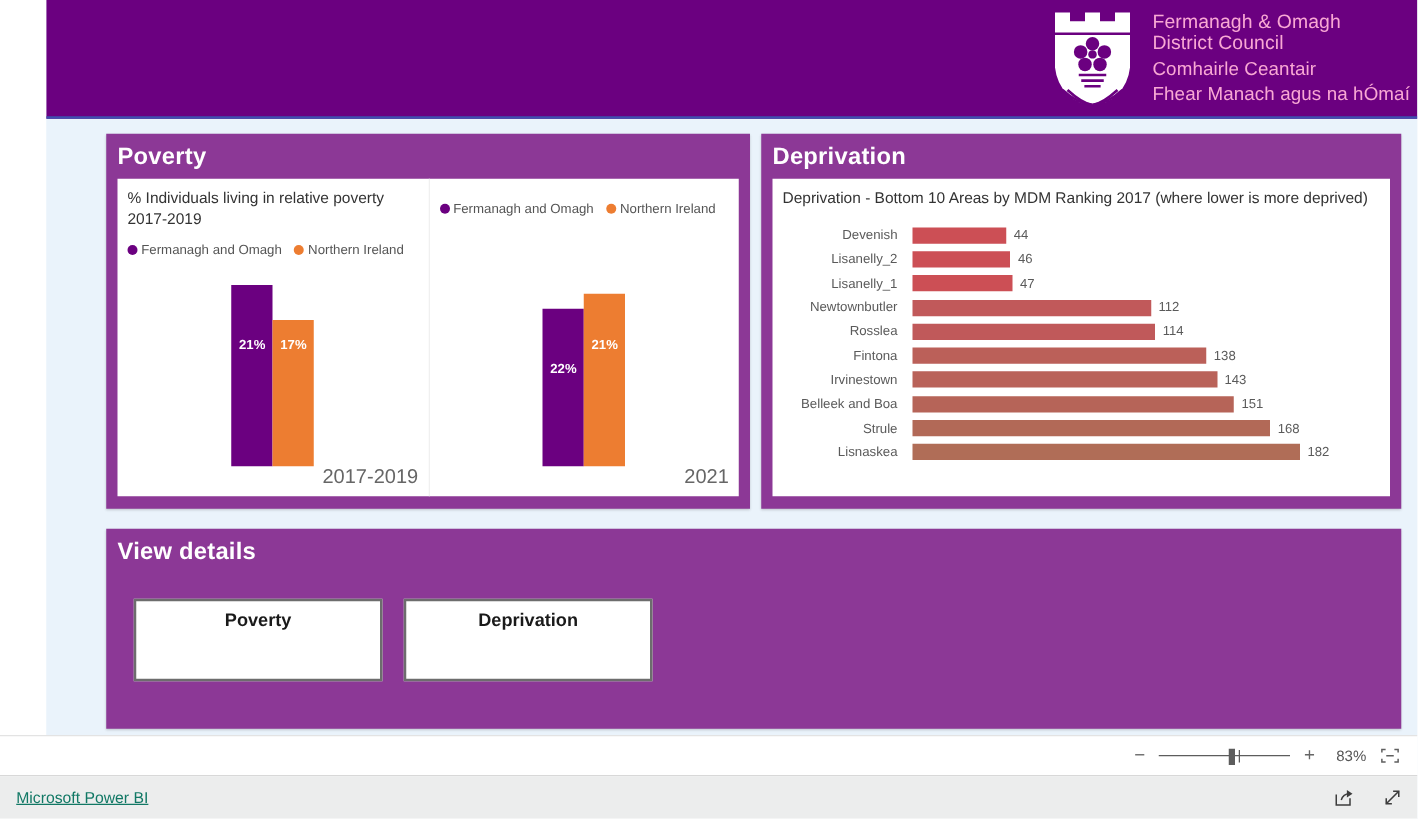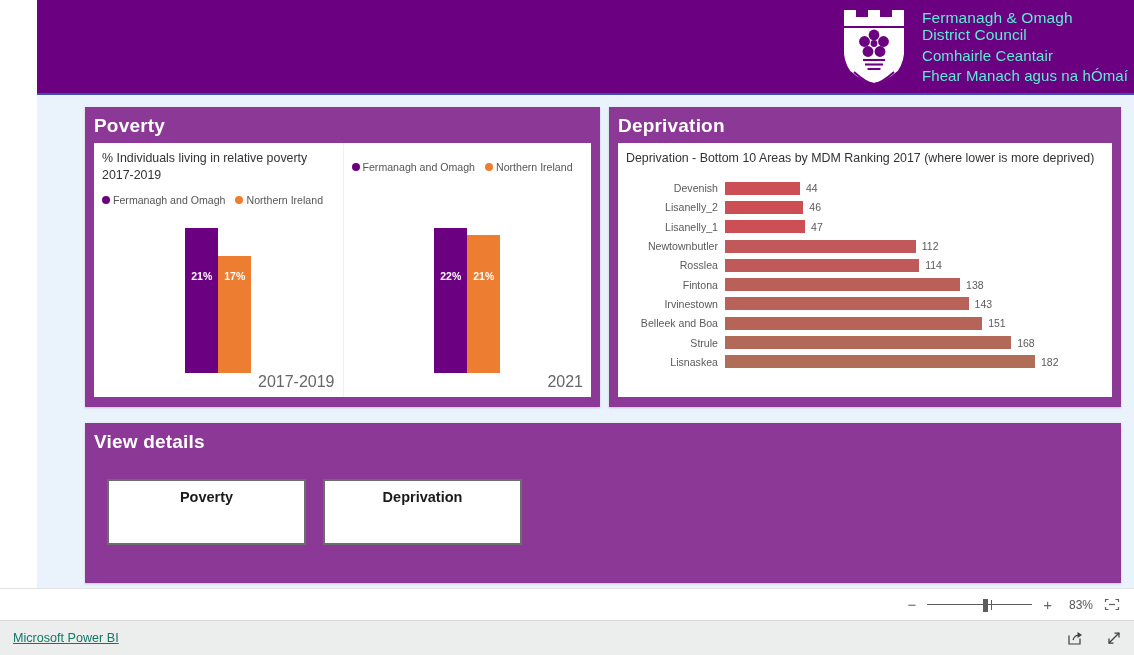--- a/index.html
+++ b/index.html
@@ -34,21 +34,21 @@
   }
   .logo-block {
     position: absolute;
     right: 6px; top: 3px;
     height: 88px;
     display: flex;
     align-items: center;
     gap: 12px;
   }
   .crest { width: 72px; height: 82px; display:block; }
-  .logo-text { color: #5eead4; line-height: 1.12; }
+  .logo-text { color: #f9a8d4; line-height: 1.12; }
   .logo-en { font-size: 15.5px; font-weight: 400; letter-spacing: .1px; }
   .logo-ga { font-size: 15px; font-weight: 400; letter-spacing: .1px; margin-top: 4px; }
 
   
   .card {
     position: absolute;
     background: #8c3896;
     box-shadow: 0 1px 2px rgba(0,0,0,.18);
   }
   .card-title {
@@ -117,21 +117,21 @@
     color: #666666;
   }
 
   
   .dep-inner { padding: 7px 8px 4px 8px; height: 100%; box-sizing: border-box; }
   .dep-rows { margin-top: 12px; }
   .dep-row { display: flex; align-items: center; height: 19.3px; }
   .dep-name {
     width: 92px;
     text-align: right;
-    padding-right: 7px;
+    padding-right: 12px;
     font-size: 10.6px;
     color: #5a5a5a;
     white-space: nowrap;
     overflow: hidden;
   }
   .dep-track { flex: 1 1 auto; display: flex; align-items: center; }
   .dep-bar { height: 13px; }
   .dep-val { font-size: 10.5px; color: #5a5a5a; padding-left: 6px; white-space: nowrap; }
 
   
@@ -273,21 +273,21 @@
                 <span class="legend-label">Fermanagh and Omagh</span>
               </div>
               <div class="legend-item">
                 <span class="legend-dot" style="background:#ed7d31"></span>
                 <span class="legend-label">Northern Ireland</span>
               </div>
             </div>
             <div class="plot">
               <div class="bars-row">
                 <div class="bar">
-                  <div class="bar-fill" style="height:145px;background:#6b0080">
+                  <div class="bar-fill" style="height:126px;background:#6b0080">
                     <span class="bar-val">22%</span>
                   </div>
                 </div>
                 <div class="bar">
                   <div class="bar-fill" style="height:138px;background:#ed7d31">
                     <span class="bar-val" style="top:35px">21%</span>
                   </div>
                 </div>
               </div>
               <div class="cat-label">2021</div>

